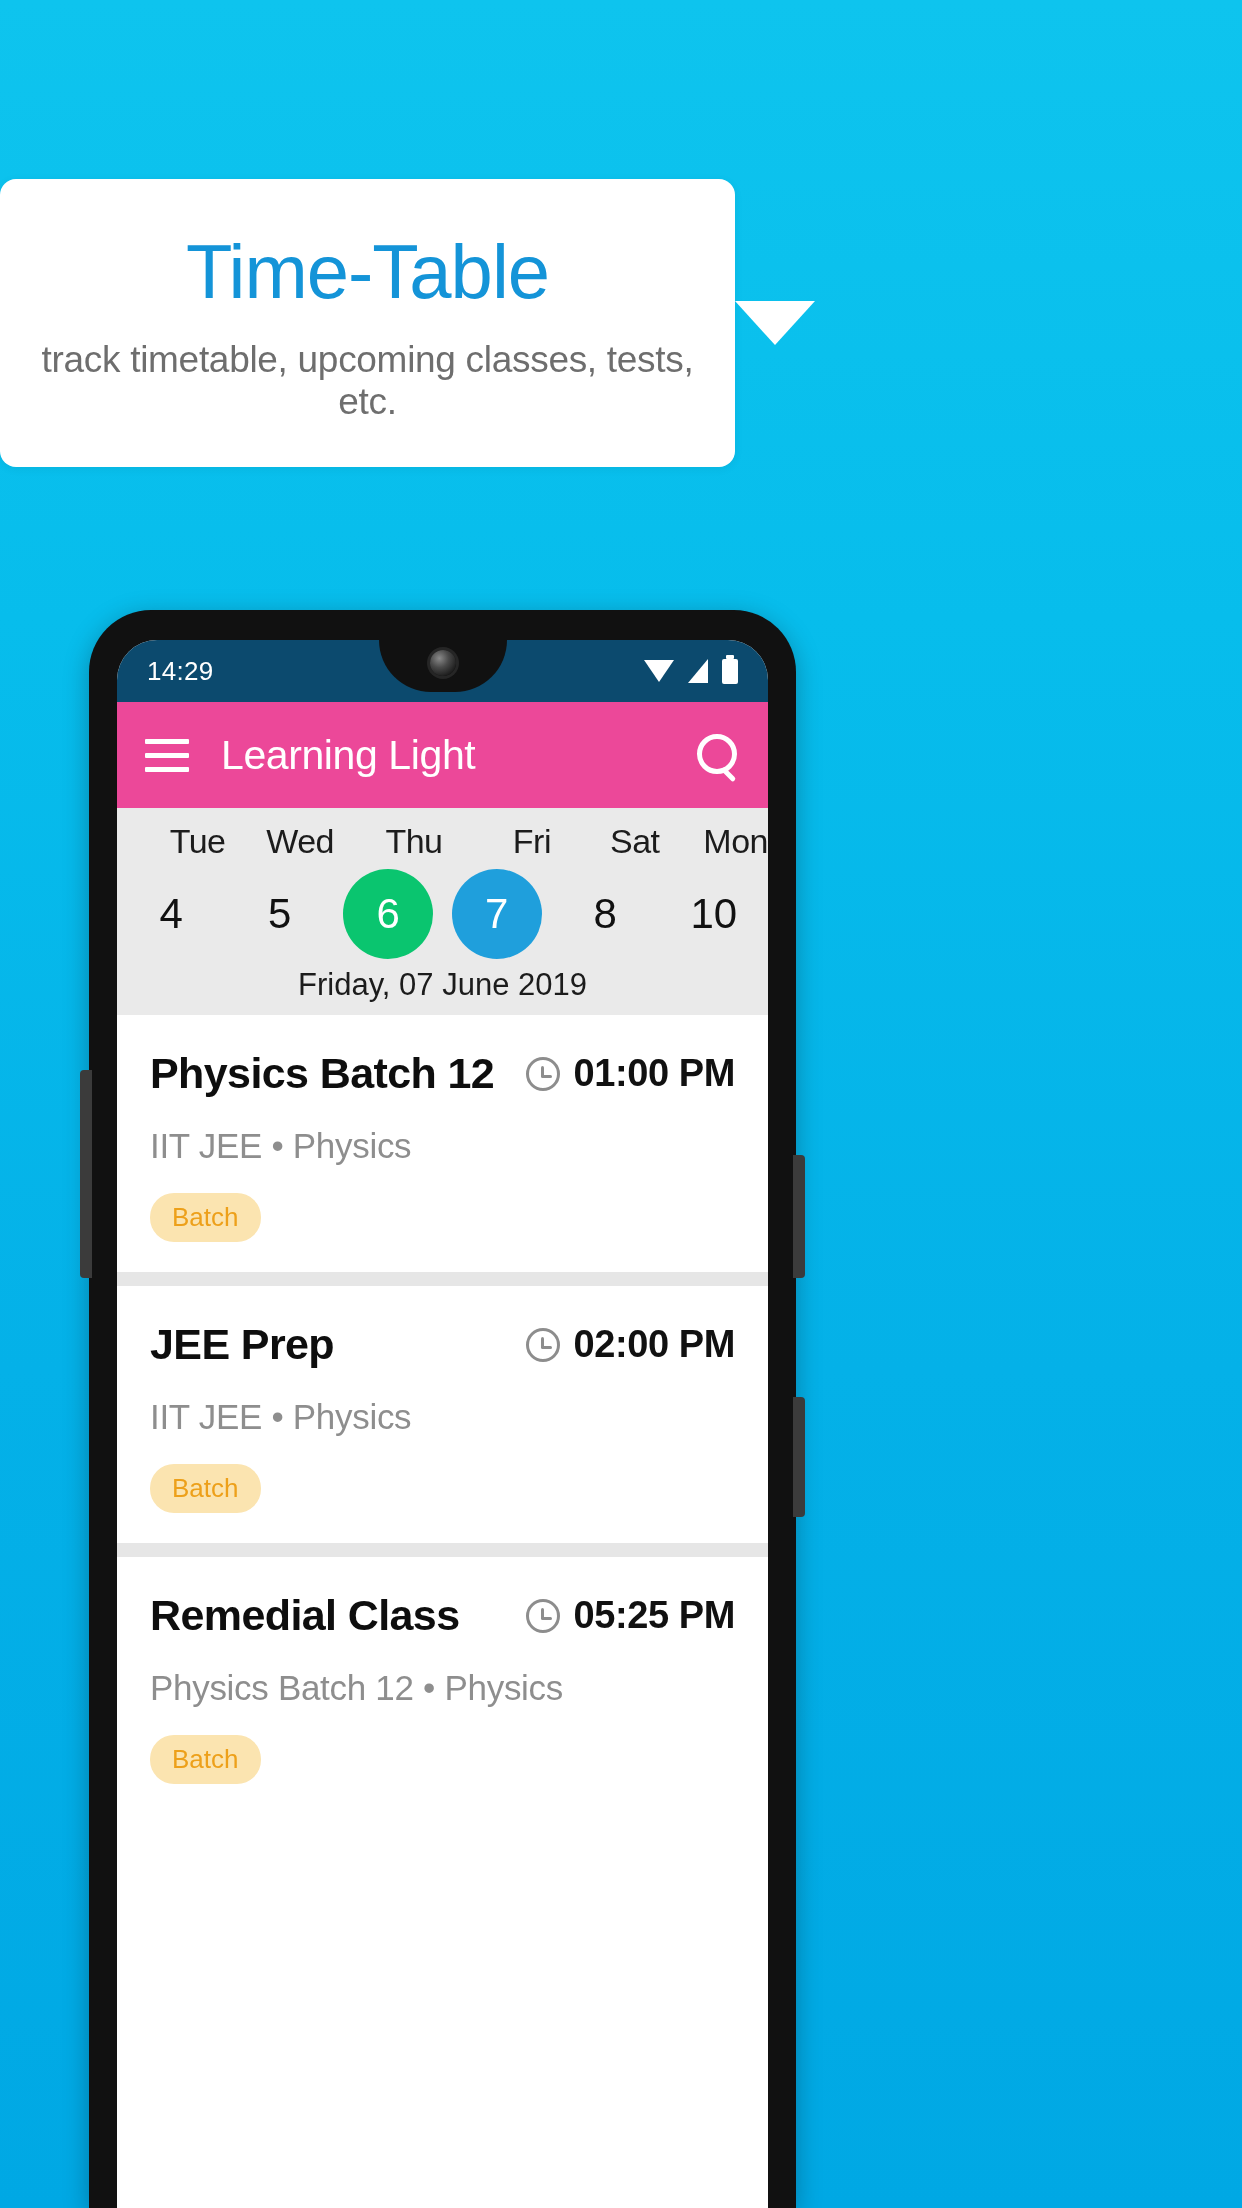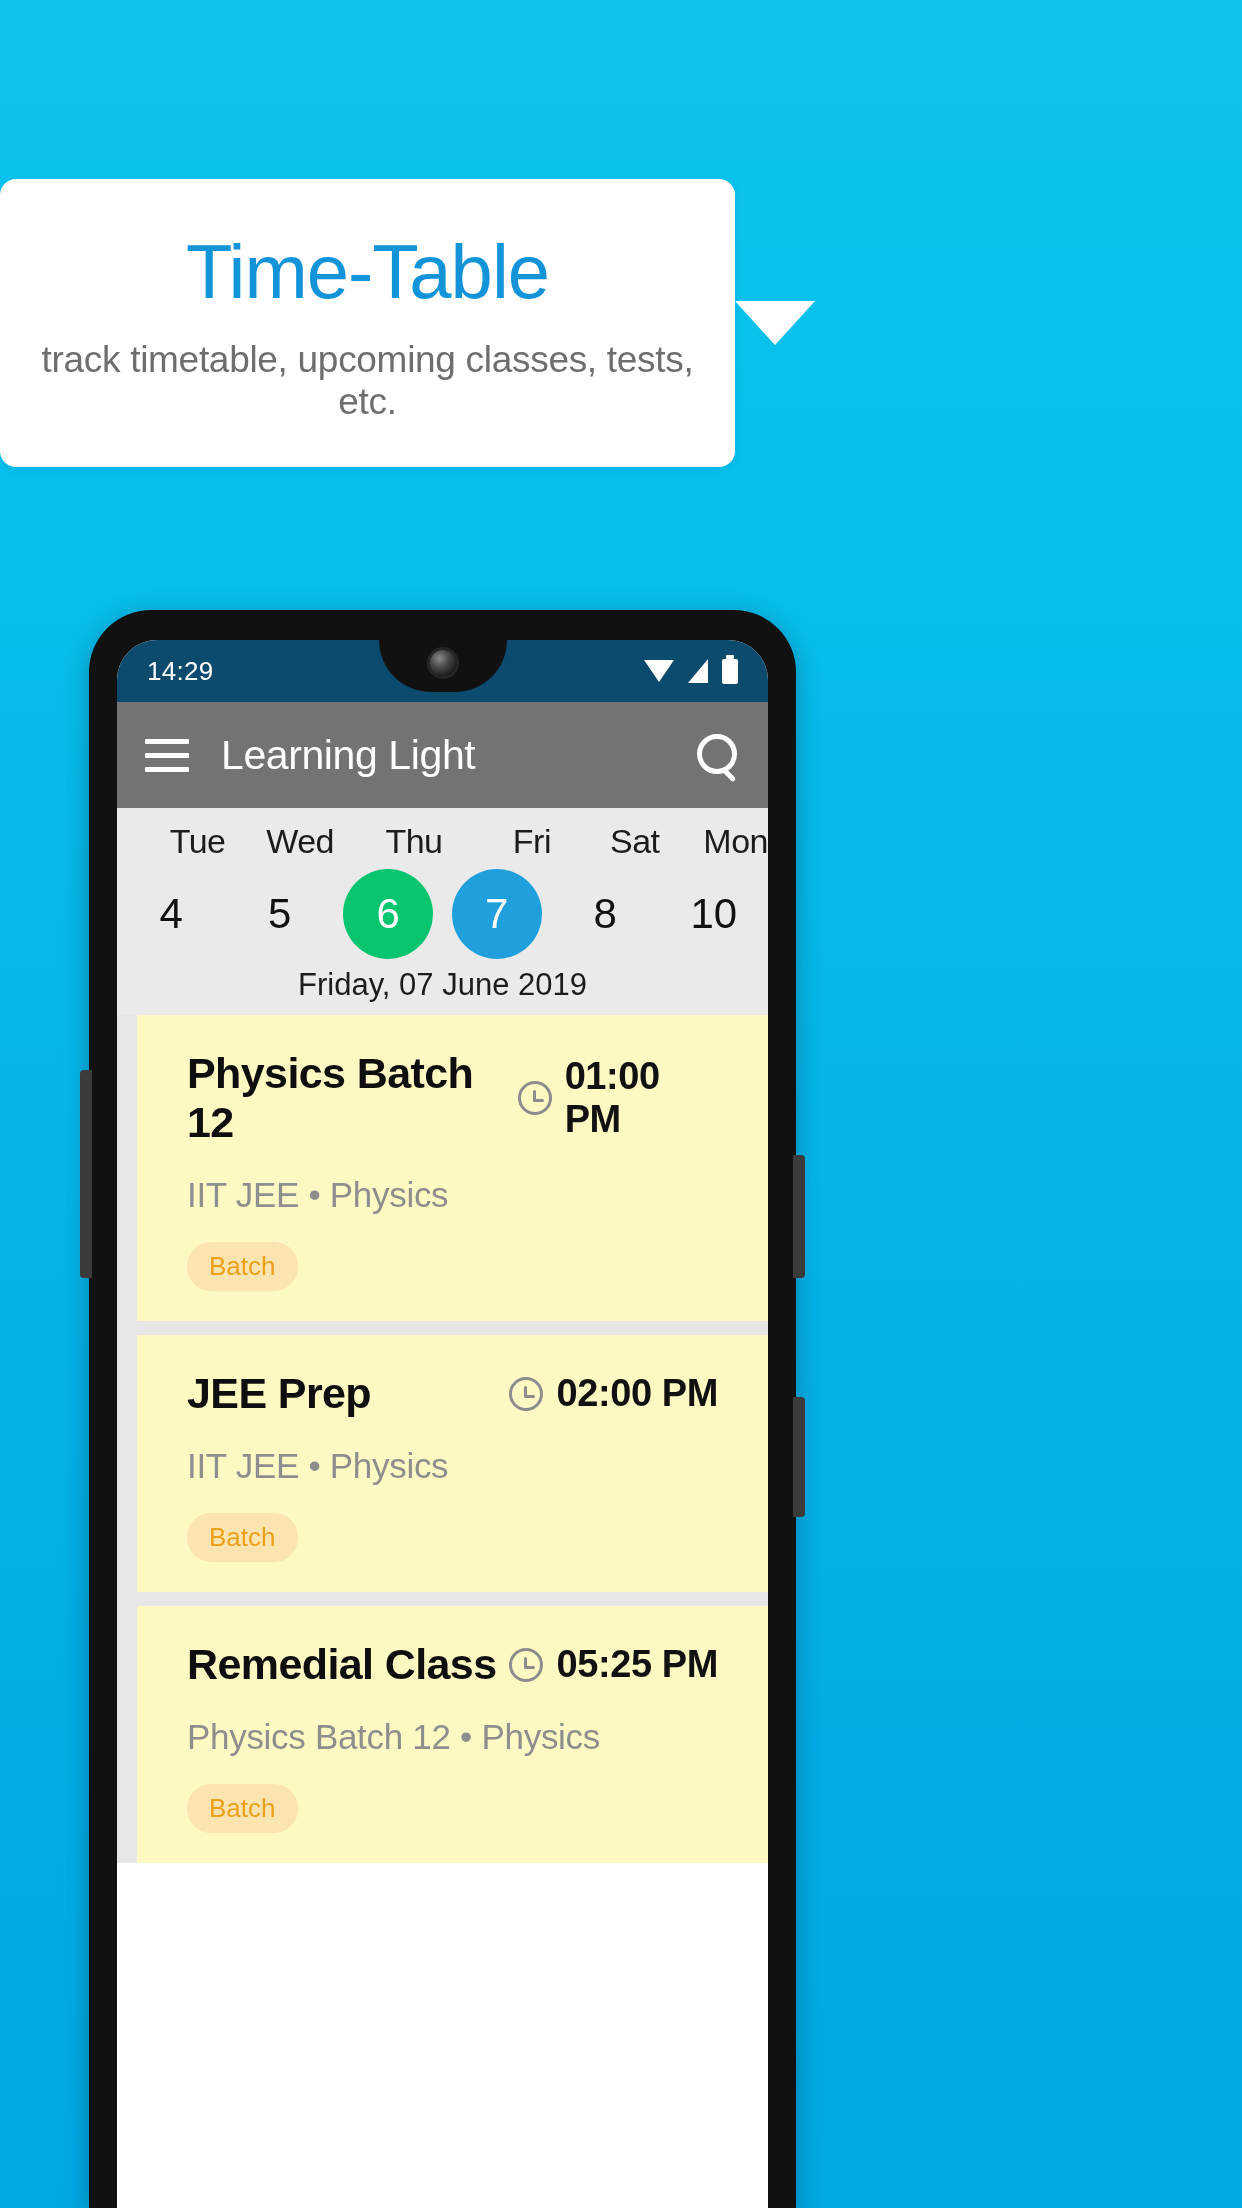--- a/index.html
+++ b/index.html
@@ -84,21 +84,21 @@
     padding-bottom:6px;
   }
   .camera{
     width:26px;height:26px;border-radius:50%;
     background:radial-gradient(circle at 36% 32%, #8a8a8a 0%, #4a4a4a 38%, #1a1a1a 78%);
     box-shadow:0 0 0 3px #262626;
   }
 
   
   .appbar{
-    height:106px; background:#737373;
+    height:106px; background:#ec4899;
     display:flex; align-items:center; padding:0 28px; gap:32px;
   }
   .hamburger{ width:44px; display:flex; flex-direction:column; gap:9px; cursor:pointer; }
   .hamburger span{ display:block; height:5px; background:#fff; border-radius:1px; }
   .app-title{ font-size:41px; color:#ffffff; font-weight:400; flex:1; letter-spacing:-.4px; }
   .search-ic{ width:46px;height:46px;position:relative; cursor:pointer; }
   .search-ic:before{
     content:"";position:absolute;left:3px;top:2px;width:30px;height:30px;
     border:5px solid #fff;border-radius:50%;
   }
@@ -118,21 +118,21 @@
     display:flex;align-items:center;justify-content:center;
     font-size:42px;color:#111111;font-weight:400;
   }
   .date-num.green{ background:#0ac56f; color:#ffffff; }
   .date-num.blue{ background:#1f9fdc; color:#ffffff; }
   .date-full{ text-align:center; font-size:31px; color:#1c1c1c; margin-top:4px; }
 
   
   .classlist{ background:#e6e6e6; }
   .class-card{
-    background:#fef9c3; padding:34px 50px 30px; margin-bottom:14px;margin-left:20px;
+    background:#ffffff; padding:34px 33px 30px; margin-bottom:14px;
   }
   .cc-top{ display:flex; align-items:center; justify-content:space-between; }
   .cc-title{ font-size:43px; font-weight:700; color:#0e0e0e; letter-spacing:-.6px; }
   .cc-time-wrap{ display:flex; align-items:center; gap:13px; }
   .clock-ic{
     width:34px;height:34px;border:3px solid #8d8d8d;border-radius:50%;
     position:relative; flex:none;
   }
   .clock-ic:before{ content:"";position:absolute;left:12px;top:6px;width:3px;height:12px;background:#8d8d8d;border-radius:2px; }
   .clock-ic:after{ content:"";position:absolute;left:13px;top:15px;width:10px;height:3px;background:#8d8d8d;border-radius:2px; }

